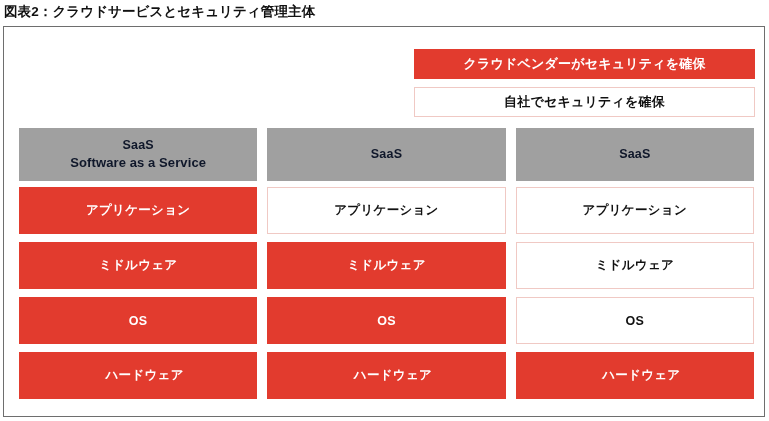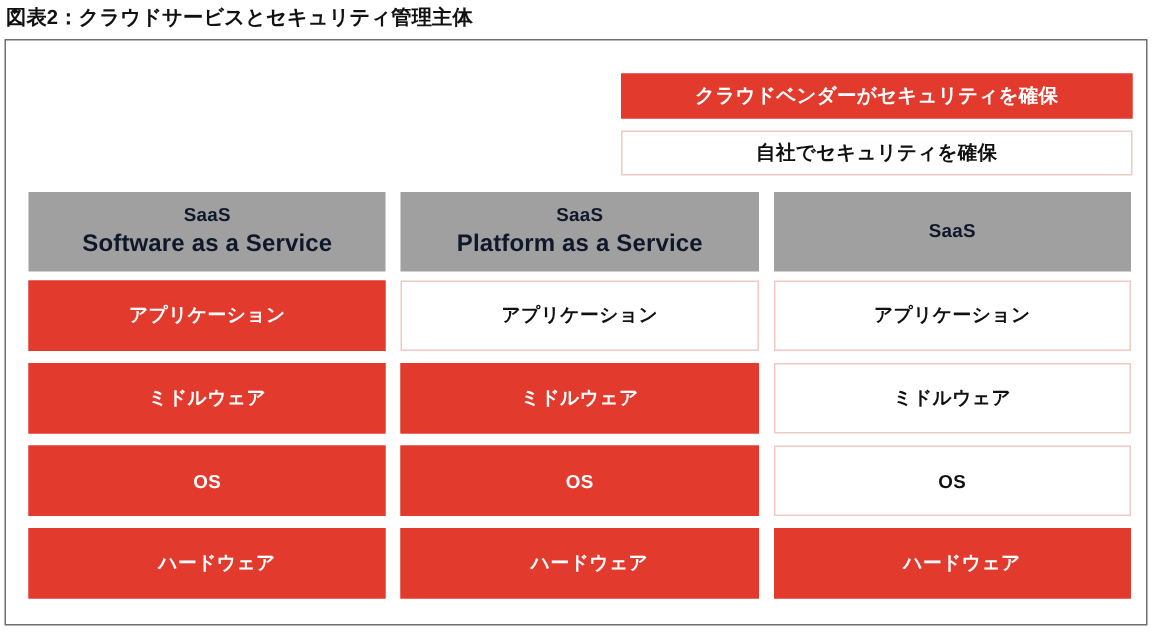--- a/index.html
+++ b/index.html
@@ -103,21 +103,21 @@
     justify-content: center;
     line-height: 1.35;
     margin-bottom: 6px;
   }
   .col-header .abbr {
     font-size: 12.5px;
     font-weight: bold;
     letter-spacing: 0.2px;
   }
   .col-header .full {
-    font-size: 16px;
+    font-size: 13px;
     font-weight: bold;
     letter-spacing: 0.1px;
   }
 
   .layer-cell {
     box-sizing: border-box;
     height: 47px;
     margin-bottom: 8px;
     display: flex;
     align-items: center;
@@ -165,21 +165,20 @@
         </div>
         <div class="layer-cell vendor">アプリケーション</div>
         <div class="layer-cell vendor">ミドルウェア</div>
         <div class="layer-cell vendor">OS</div>
         <div class="layer-cell vendor">ハードウェア</div>
       </div>
 
       <div class="column">
         <div class="col-header">
           <span class="abbr">SaaS</span>
-          <span class="full">Platform as a Service</span>
         </div>
         <div class="layer-cell self">アプリケーション</div>
         <div class="layer-cell vendor">ミドルウェア</div>
         <div class="layer-cell vendor">OS</div>
         <div class="layer-cell vendor">ハードウェア</div>
       </div>
 
       <div class="column">
         <div class="col-header">
           <span class="abbr">SaaS</span>

